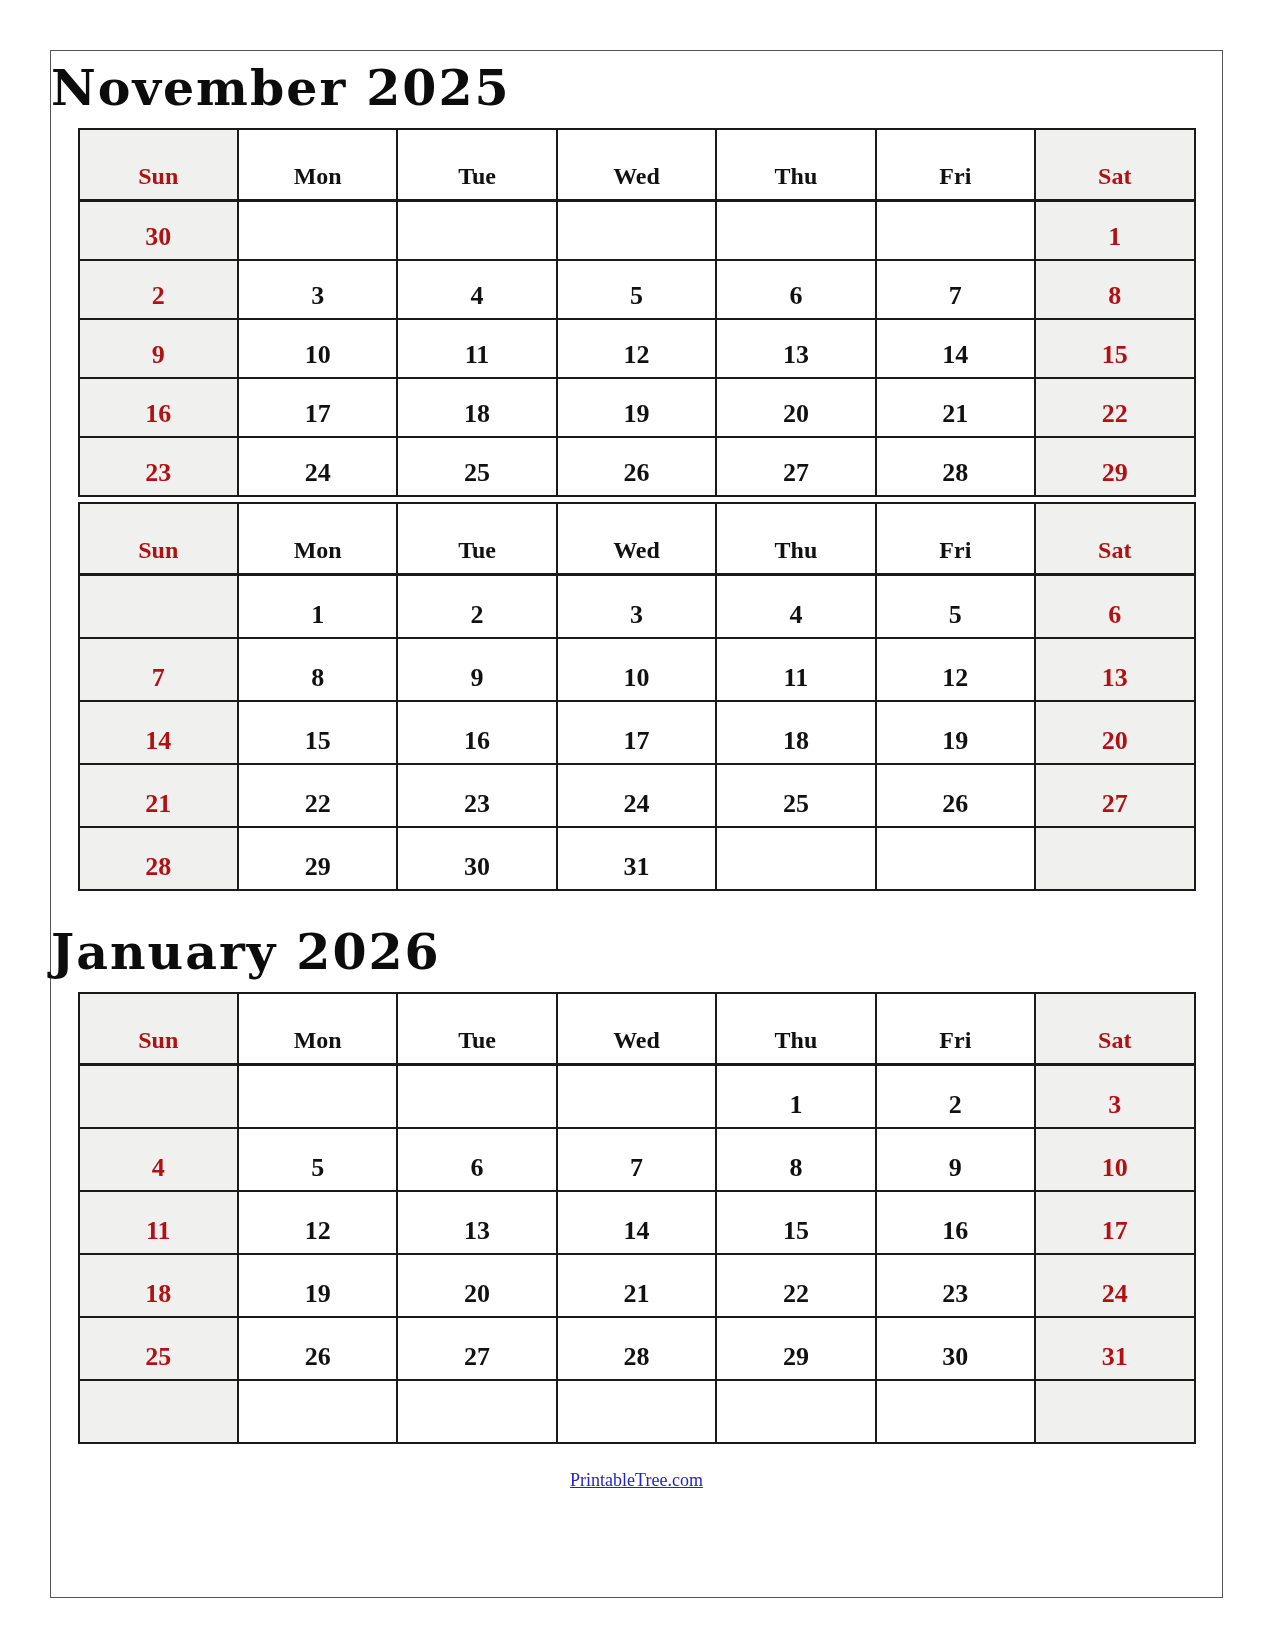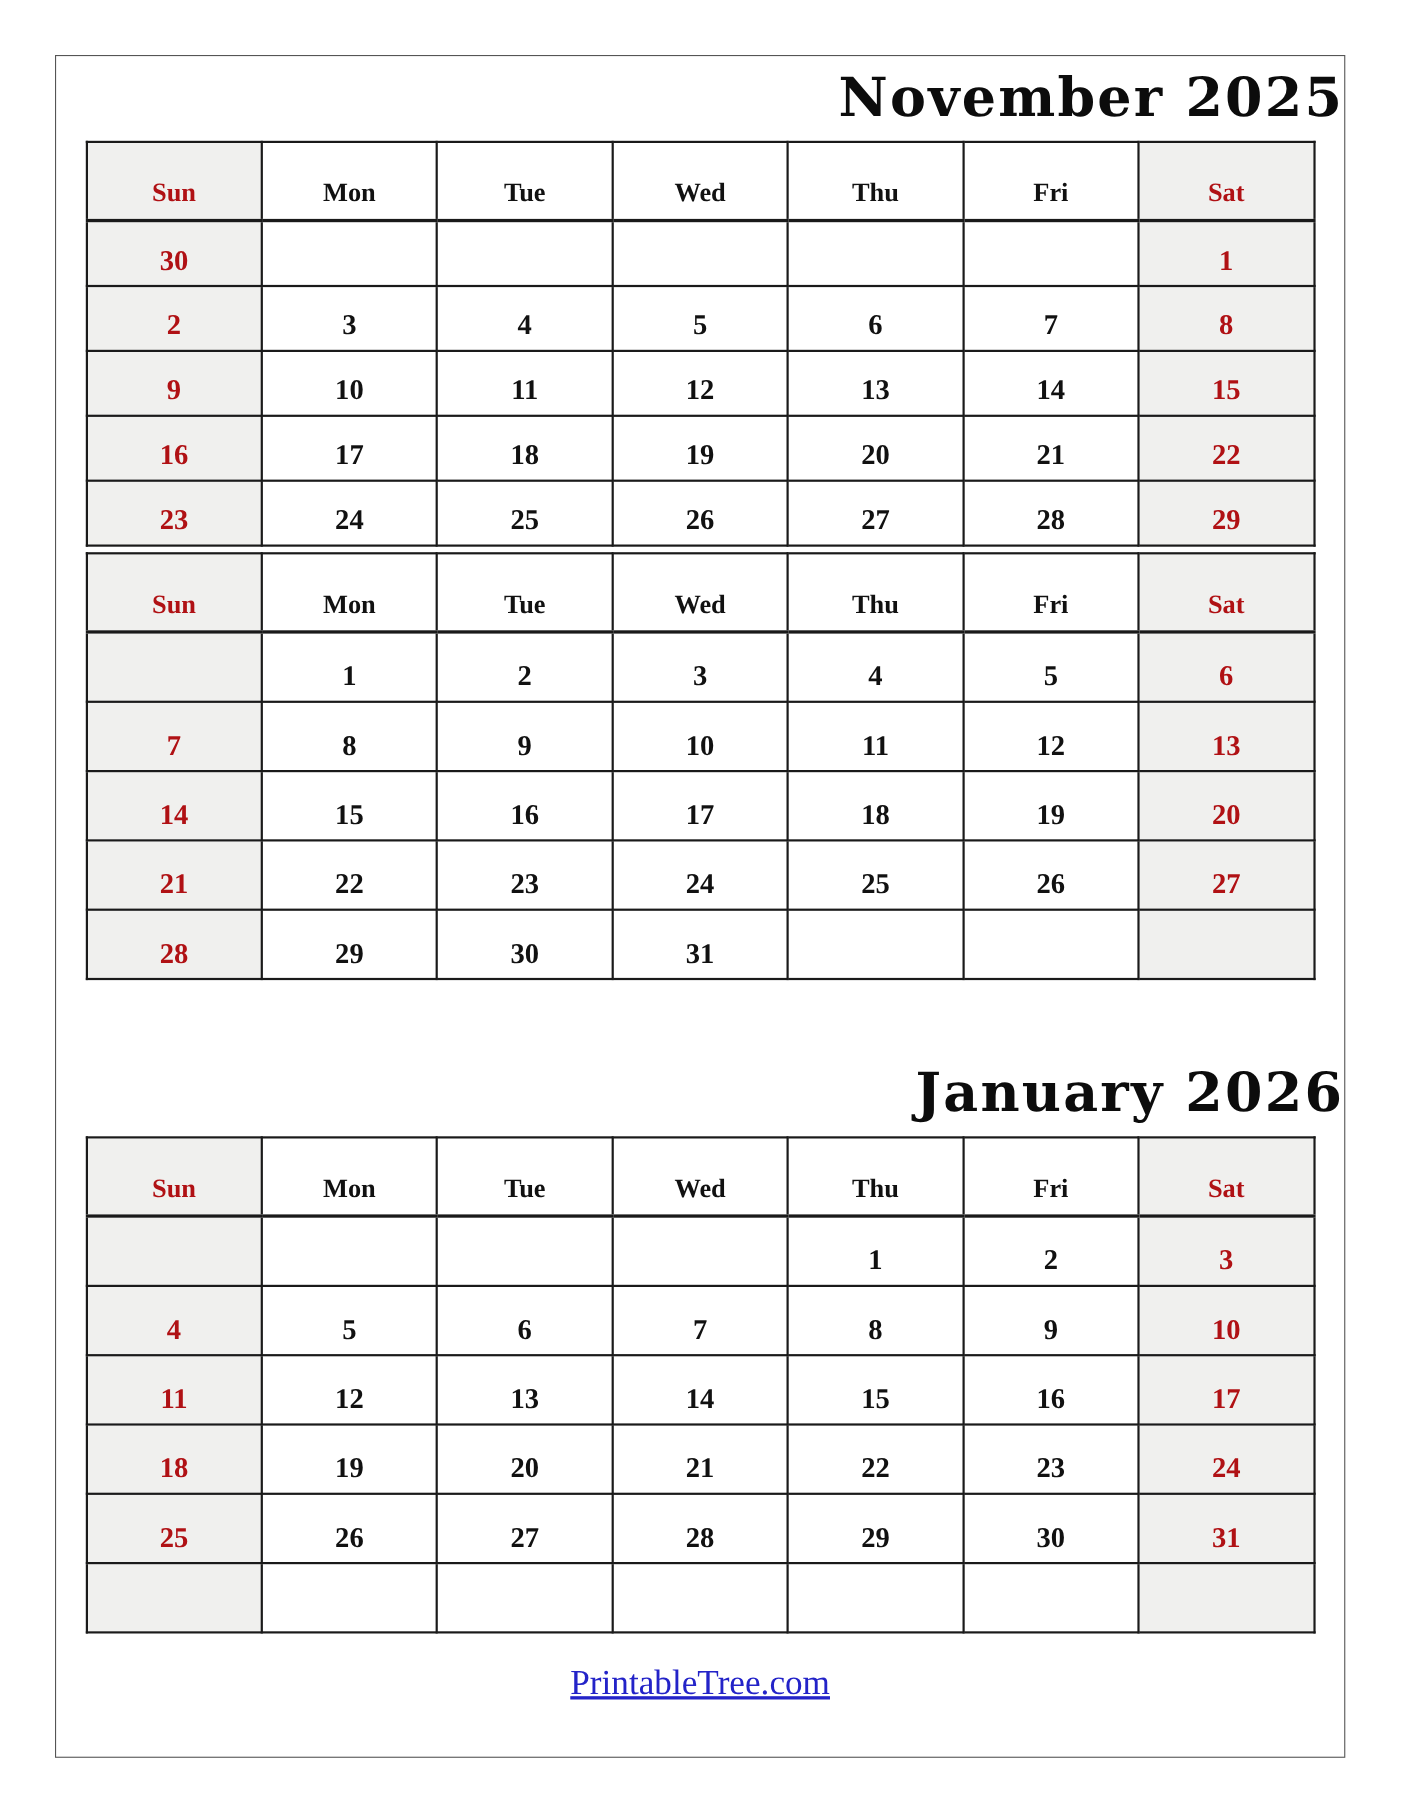--- a/index.html
+++ b/index.html
@@ -17,31 +17,31 @@
     -webkit-font-smoothing:antialiased;
   }
   .page-frame{
     position:absolute;left:50px;top:50px;width:1173px;height:1548px;
     border:1px solid var(--frame);
     box-sizing:border-box;
     display:flex;flex-direction:column;align-items:center;
   }
   .month-title{
     margin:0;width:100%;
-    text-align:right;
+    text-align:left;
     font-family:"DejaVu Serif", serif;
     font-weight:bold;
     font-size:49px;
     line-height:70px;
     letter-spacing:2px;
     color:#0c0c0c;
   }
   .month-title.first{margin-top:2px;}
   .month-title.second{margin-top:60px;}
-  .month-title.third{margin-top:67px;}
+  .month-title.third{margin-top:26px;}
   table.calendar{
     border-collapse:collapse;
     table-layout:fixed;
     width:1118px;
     margin:5px auto 0 auto;
     border:2px solid var(--grid);
   }
   table.calendar th, table.calendar td{
     border:2px solid var(--grid);
     text-align:center;
@@ -66,21 +66,21 @@
   table.cal-2 td{height:54px;}
   .wk{background:var(--weekend-bg);color:var(--red) !important;}
   th.wk{color:var(--red);}
   td.wk{color:var(--red);}
   .footer{
     margin-top:26px;
     text-align:center;
   }
   .footer a{
     font-family:"Liberation Serif", serif;
-    font-size:32px;
+    font-size:18px;
     color:var(--link);
     text-decoration:underline;
     cursor:pointer;
     margin-top:36px;
   }
 </style>
 </head>
 <body>
 
 <div class="page-frame">

